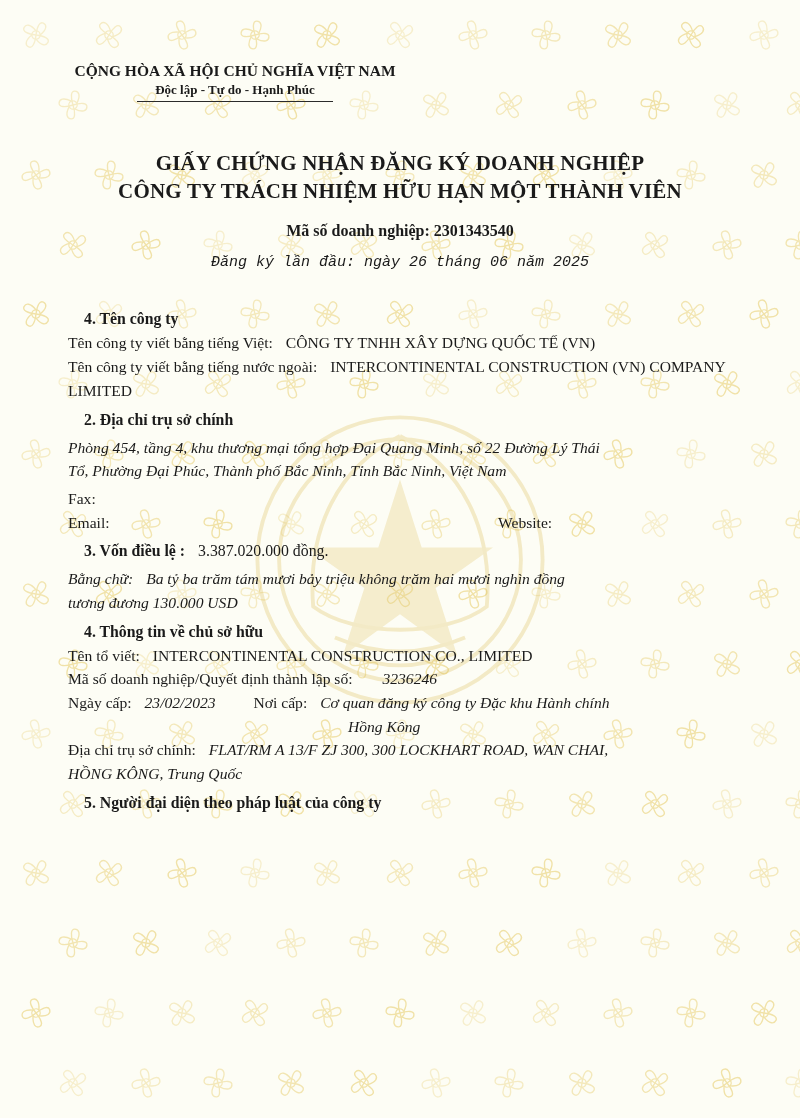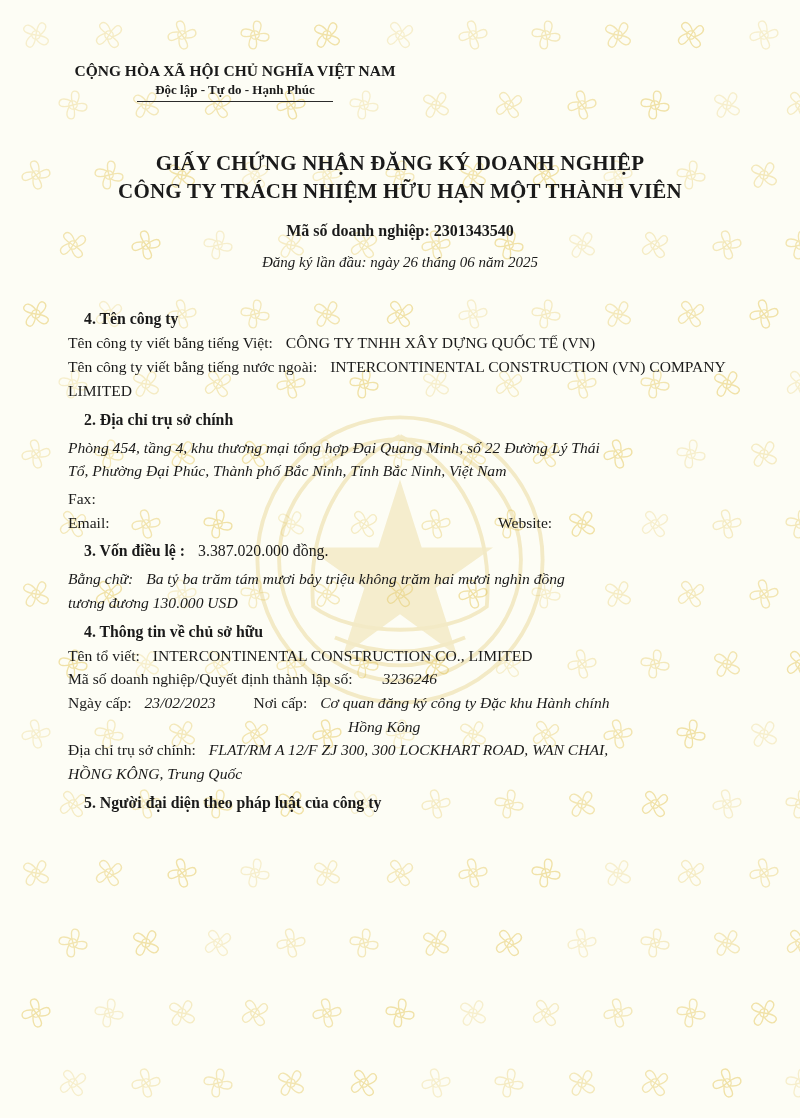--- a/index.html
+++ b/index.html
@@ -101,20 +101,21 @@
   }
   .title-code {
     font-weight: bold;
     font-size: 16px;
     margin-top: 17px;
   }
   .title-date {
     font-style: italic;
     font-size: 15px;
     margin-top: 14px;
+    font-family: Liberation Mono, monospace;
   }
 
   
   .body-block {
     margin-top: 36px;
     font-size: 15.6px;
     line-height: 1.52;
   }
   .sec-head {
     font-weight: bold;
@@ -2156,20 +2157,20 @@
     </div>
     <div class="ln">
       <span>Ngày cấp:</span>
       <span class="lbl-gap"></span><span class="ital">23/02/2023</span>
       <span style="display:inline-block;width:34px"></span><span>Nơi cấp:</span>
       <span class="lbl-gap"></span><span class="ital">Cơ quan đăng ký công ty Đặc khu Hành chính</span>
     </div>
     <div class="indent-lg ital">Hồng Kông</div>
     <div class="ln">
       <span>Địa chỉ trụ sở chính:</span>
-      <span class="lbl-gap"></span><span class="ital">FLAT/RM A 12/F ZJ 300, 300 LOCKHART ROAD, WAN CHAI,</span>
+      <span class="lbl-gap"></span><span class="ital">FLAT/RM A 13/F ZJ 300, 300 LOCKHART ROAD, WAN CHAI,</span>
     </div>
     <div class="ln ital">HỒNG KÔNG, Trung Quốc</div>
 
     <div class="sec-head">5. Người đại diện theo pháp luật của công ty</div>
 
   </div>
 </div>
 
 </body></html>

